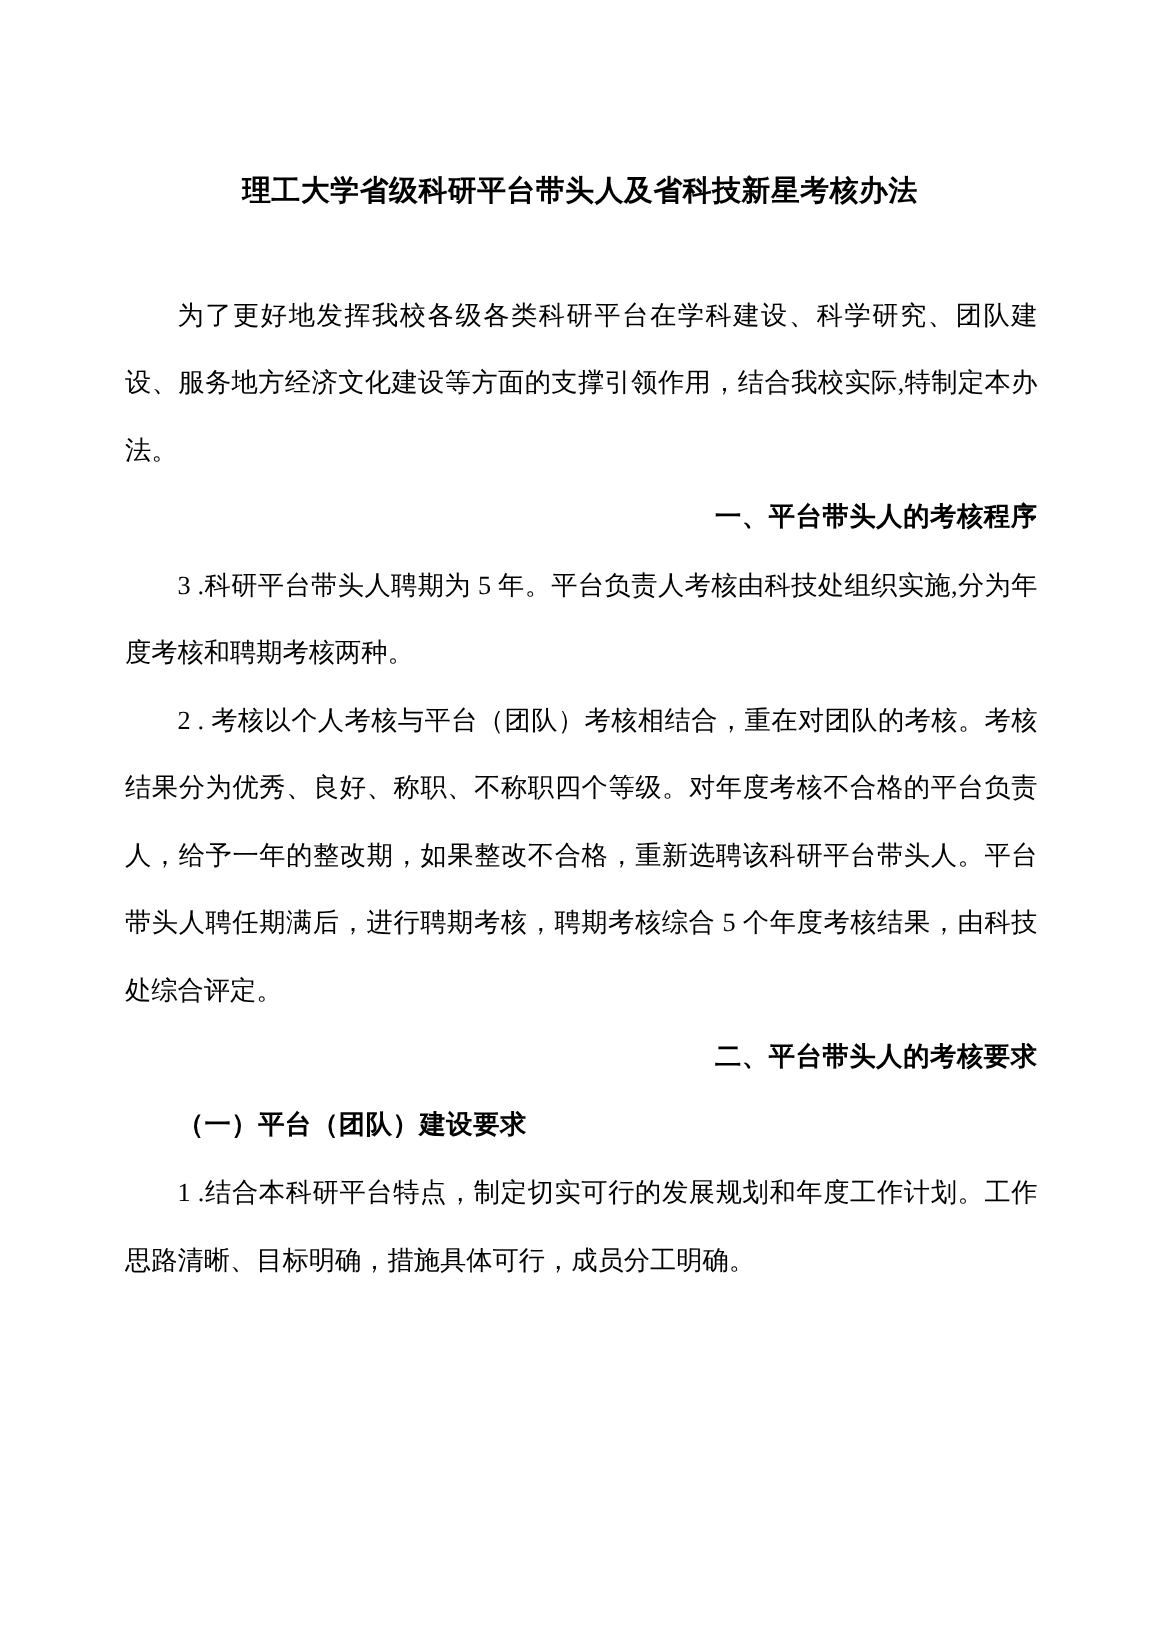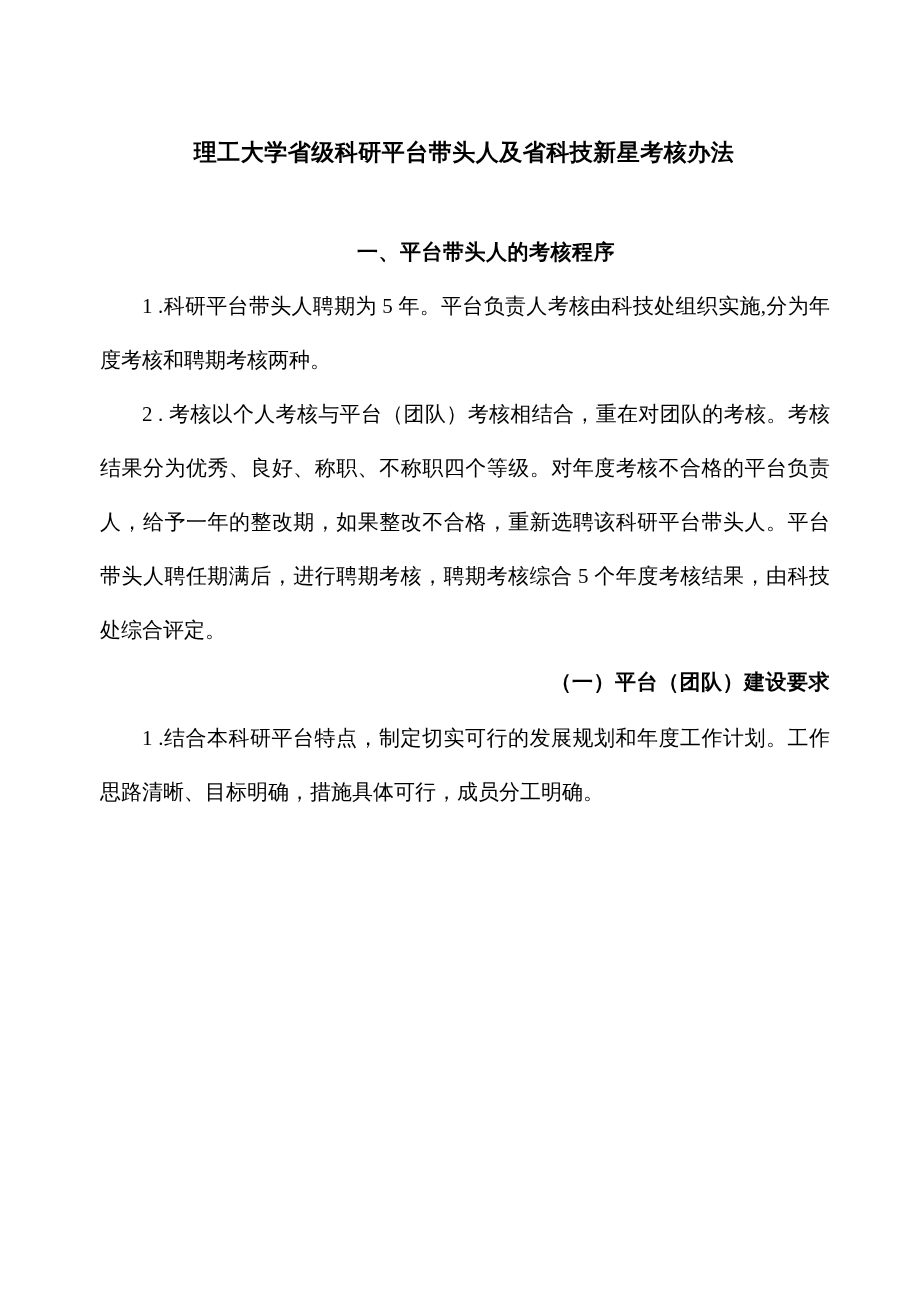--- a/index.html
+++ b/index.html
@@ -35,45 +35,47 @@
     text-justify: inter-character;
   }
   .block {
     margin: 0;
     text-indent: 2em;
   }
   .heading {
     font-weight: 700;
     font-family: "Liberation Sans", "DejaVu Sans", sans-serif;
     letter-spacing: 0.5px;
-    text-align: center;
+    text-align: right;
   }
   .subheading {
     font-weight: 700;
-    font-family: Liberation Mono, monospace;
+    font-family: Liberation Sans, sans-serif;
     letter-spacing: 0.5px;
-    text-align: right;
+    text-align: left;
   }
 </style>
 </head>
 <body>
 
 <div class="page">
 
   <div class="doc-title">理工大学省级科研平台带头人及省科技新星考核办法</div>
 
   <div class="doc-body">
 
+    <p class="block">为了更好地发挥我校各级各类科研平台在学科建设、科学研究、团队建设、服务地方经济文化建设等方面的支撑引领作用，结合我校实际,特制定本办法。</p>
 
     <p class="block heading">一、平台带头人的考核程序</p>
 
-    <p class="block">1 .科研平台带头人聘期为 5 年。平台负责人考核由科技处组织实施,分为年度考核和聘期考核两种。</p>
+    <p class="block">3 .科研平台带头人聘期为 5 年。平台负责人考核由科技处组织实施,分为年度考核和聘期考核两种。</p>
 
     <p class="block">2 . 考核以个人考核与平台（团队）考核相结合，重在对团队的考核。考核结果分为优秀、良好、称职、不称职四个等级。对年度考核不合格的平台负责人，给予一年的整改期，如果整改不合格，重新选聘该科研平台带头人。平台带头人聘任期满后，进行聘期考核，聘期考核综合 5 个年度考核结果，由科技处综合评定。</p>
 
+    <p class="block heading">二、平台带头人的考核要求</p>
 
     <p class="block subheading">（一）平台（团队）建设要求</p>
 
     <p class="block">1 .结合本科研平台特点，制定切实可行的发展规划和年度工作计划。工作思路清晰、目标明确，措施具体可行，成员分工明确。</p>
 
 
 
   </div>
 
 </div>

